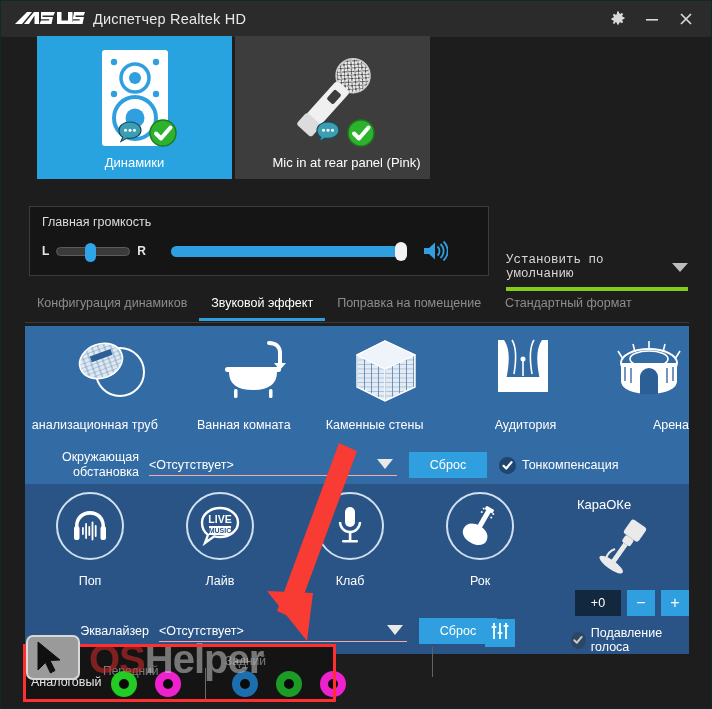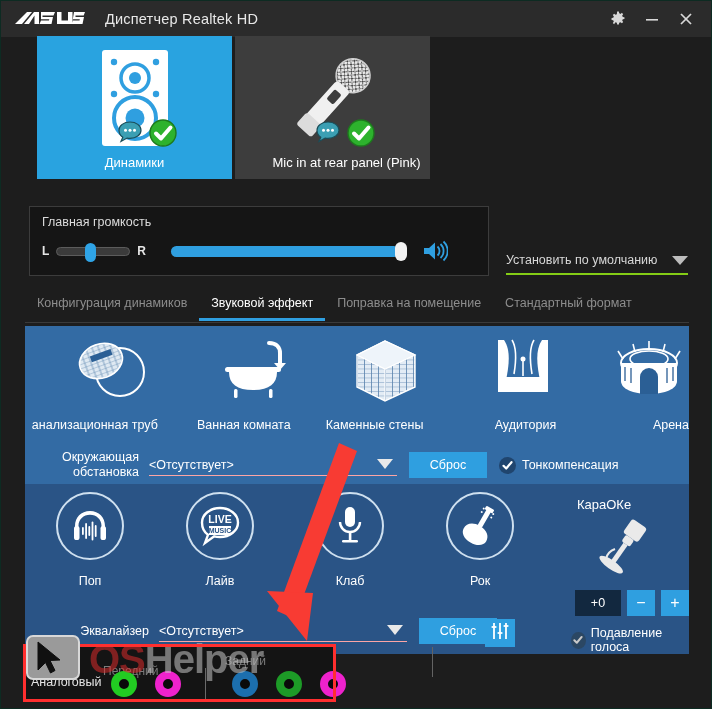--- a/index.html
+++ b/index.html
@@ -25,21 +25,21 @@
   }
   .asus-logo {
     margin-left: 12px; width: 72px; height: 20px;
     display: flex; align-items: center; justify-content: center;
     font-weight: bold; font-style: italic; color: #fff;
     font-size: 20px; letter-spacing: -1px;
     position: relative;
   }
   .asus-logo svg { display:block; }
   .win-title {
-    margin-left: 20px; color: #e8e8e8; font-size: 14.5px;
+    margin-left: 8px; color: #e8e8e8; font-size: 14.5px;
     letter-spacing: .2px; white-space: nowrap;
   }
   .win-buttons {
     margin-left: auto; display: flex; align-items: center;
     gap: 16px; margin-right: 18px;
   }
   .win-btn {
     color: #dcdcdc; font-size: 15px; line-height: 1;
     cursor: pointer; display: flex; align-items: center; justify-content: center;
     width: 18px; height: 18px;
@@ -111,24 +111,25 @@
     position: absolute; left: 224px; top: -4px;
     width: 12px; height: 19px; border-radius: 6px;
     background: #f2f2f2;
   }
   .spk-icon { margin-left: 18px; width: 26px; height: 24px; }
 
   
   .setdefault {
     position: absolute; left: 505px; top: 252px;
     width: 182px;
-    border-bottom: 2px solid #84cc16;
+    border-bottom: 4px solid #84cc16;
     padding-bottom: 6px;
     display: flex; align-items: center; justify-content: space-between;
     cursor: pointer;
+    font-family: Liberation Mono, monospace;
   }
   .setdefault span { color: #d8d8d8; font-size: 12.5px; }
   .setdefault .caret {
     width: 0; height: 0; border-left: 8px solid transparent;
     border-right: 8px solid transparent; border-top: 9px solid #bdbdbd;
   }
 
   
   .tabs {
     position: absolute; left: 24px; top: 292px; width: 664px; height: 29px;

